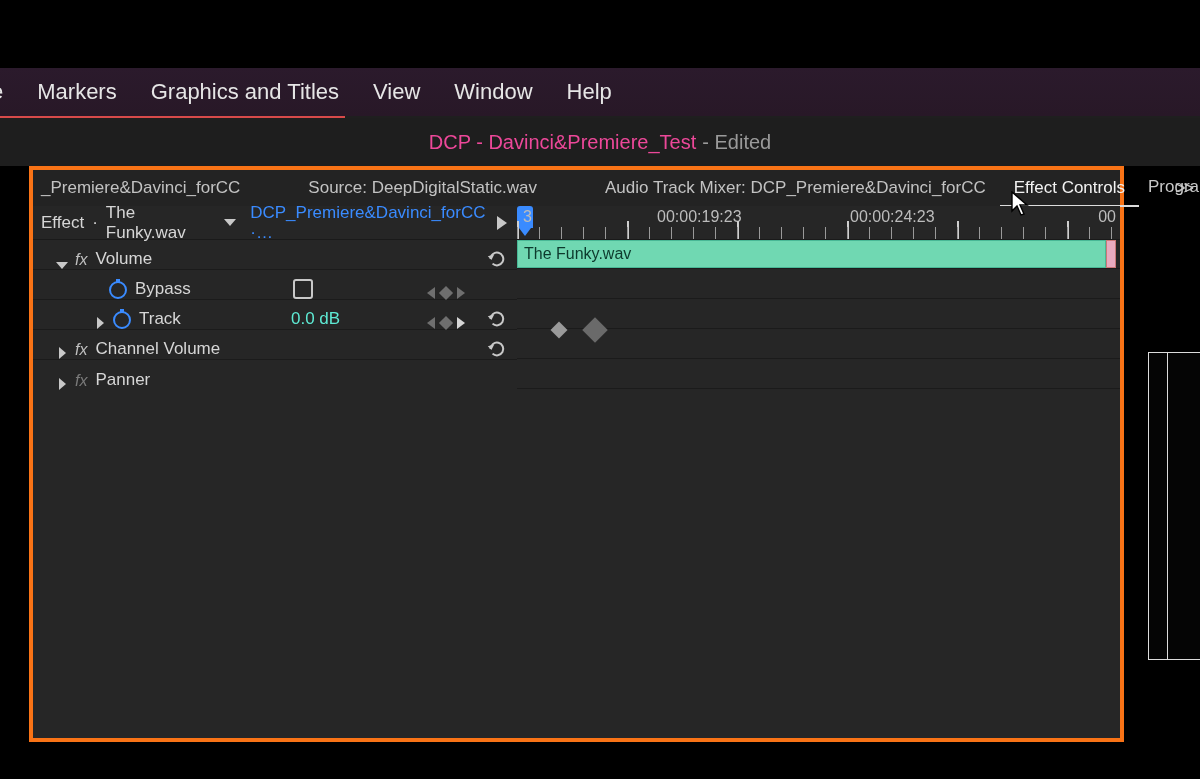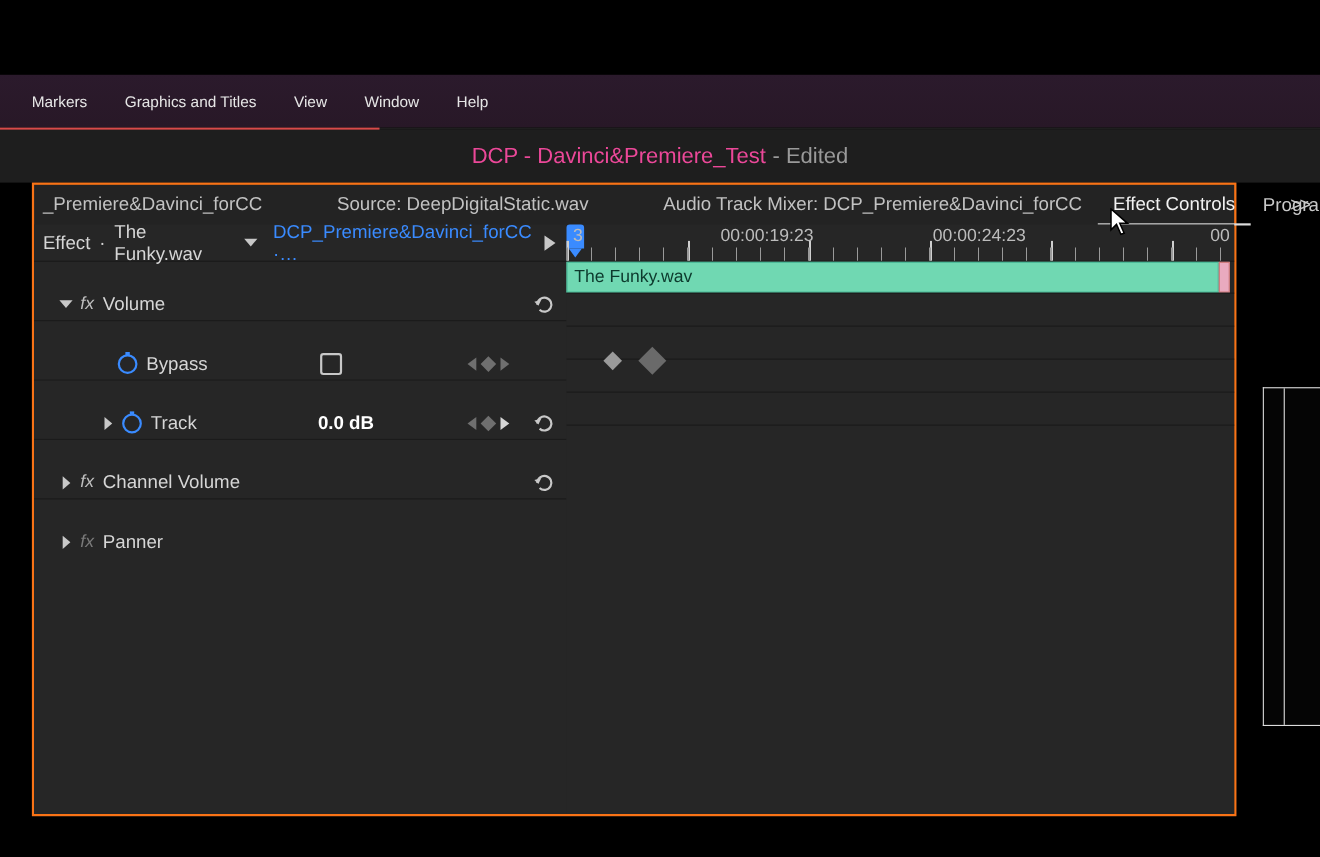--- a/index.html
+++ b/index.html
@@ -3,38 +3,38 @@
 <meta charset="utf-8">
 <style>
   * { box-sizing: border-box; margin: 0; padding: 0; font-family: -apple-system, "Segoe UI", Helvetica, Arial, sans-serif; user-select: none; }
   html, body { width: 1200px; height: 779px; background: #000; overflow: hidden; }
 
   
   .letterbox-top { height: 68px; background:#000; }
   .menubar {
     height: 48px; background: linear-gradient(#2b1a2c,#281827);
     display:flex; align-items:center; gap:34px; padding-left:0;
-    color:#e6e6e6; font-size:14px; font-weight:500;
+    color:#e6e6e6; font-size:22px; font-weight:500;
   }
   .menubar .item-trunc { margin-left:-20px; } 
 
   .cyan-hair { height:2px; background:#1f1f1f; }
   .cyan-hair::after{content:"";display:block;height:2px;width:345px;background:#d84a4a;margin-left:0;}
 
   .titlebar {
     height:48px; background:#1e1e1e; color:#bcbcbc;
     display:flex; align-items:center; justify-content:center; font-size:20px;
   }
   .titlebar .proj { color:#ec4899; }
   .titlebar .suffix { color:#9a9a9a; margin-left:6px; }
 
   
   .panel-wrap {
     position:absolute; left:29px; top:166px; width:1095px; height:576px;
-    border:2px solid #f97316; background:#232323;
+    border:4px solid #f97316; background:#232323;
   }
 
   
   .panel-tabs {
     height:36px; display:flex; align-items:center; color:#c2c2c2;
     font-size:17px; position:relative;
   }
   .panel-tabs .tab { padding:0 14px; white-space:nowrap; }
   .panel-tabs .tab.trunc { padding-left:8px; }
   .panel-tabs .spacer { flex:1; }
@@ -72,36 +72,36 @@
   
   .audio-hdr {
     height:30px; display:flex; align-items:center; padding:0 12px;
     color:#d6d6d6; font-size:17px; justify-content:space-between;
     border-bottom:1px solid #1b1b1b;
   }
   .tri-up { width:0;height:0;border-left:7px solid transparent;border-right:7px solid transparent;border-bottom:8px solid #c8c8c8;}
 
   
   .row {
-    height:30px; display:flex; align-items:center; padding:0 8px;
-    color:#d6d6d6; font-size:17px; border-bottom:1px solid #1b1b1b; position:relative;margin-top:24px;
+    height:30px; display:flex; align-items:flex-end; padding:0 8px;
+    color:#d6d6d6; font-size:17px; border-bottom:1px solid #1b1b1b; position:relative;
   }
   .row .indent1{width:14px;} .row .indent2{width:52px;} .row .indent3{width:68px;}
   .disclose { width:14px; display:flex; justify-content:center; }
   .tri-r { width:0;height:0;border-top:6px solid transparent;border-bottom:6px solid transparent;border-left:7px solid #c8c8c8;}
   .tri-dn { width:0;height:0;border-left:6px solid transparent;border-right:6px solid transparent;border-top:7px solid #c8c8c8;}
   .fx { font-style:italic; color:#bfbfbf; font-size:16px; margin:0 8px 0 6px;}
   .fx.dim { color:#7a7a7a; }
   .stopwatch {
     width:18px;height:18px;border:2px solid #3a8bff;border-radius:50%;
     position:relative; margin-right:8px;
   }
   .stopwatch::before{content:"";position:absolute;top:-4px;left:5px;width:4px;height:3px;background:#3a8bff;}
   .checkbox { width:20px;height:20px;border:2px solid #c8c8c8;border-radius:3px;}
-  .val-blue { color:#ffffff;font-weight:bold; }
+  .val-blue { color:#5eead4; }
   .kf-ctrls { position:absolute; right:52px; display:flex; align-items:center; gap:6px;}
   .kf-prev,.kf-next{width:0;height:0;}
   .kf-prev{border-top:6px solid transparent;border-bottom:6px solid transparent;border-right:8px solid #6f6f6f;}
   .kf-next{border-top:6px solid transparent;border-bottom:6px solid transparent;border-left:8px solid #6f6f6f;}
   .kf-next.on{border-left-color:#d6d6d6;}
   .kf-diamond{width:10px;height:10px;background:#6f6f6f;transform:rotate(45deg);}
   .reset {
     position:absolute; right:10px; width:22px;height:20px;
   }
   .reset svg{width:22px;height:20px;}

